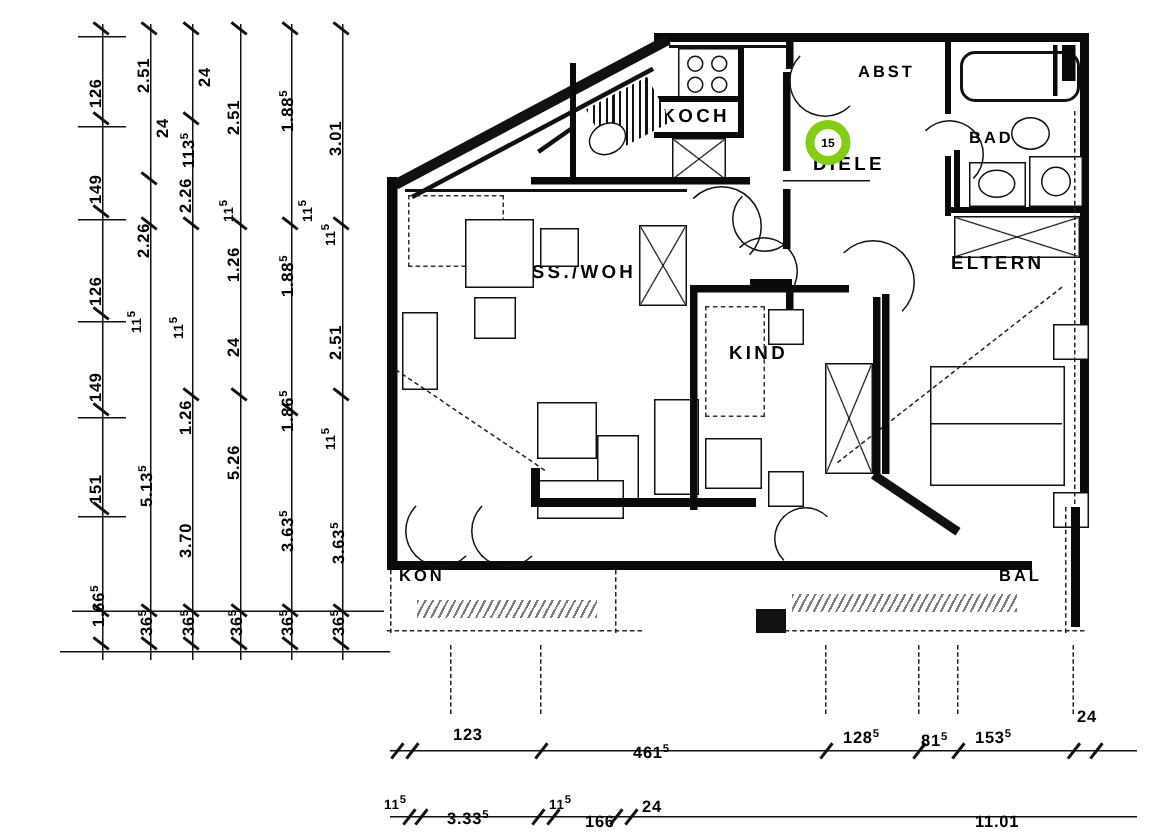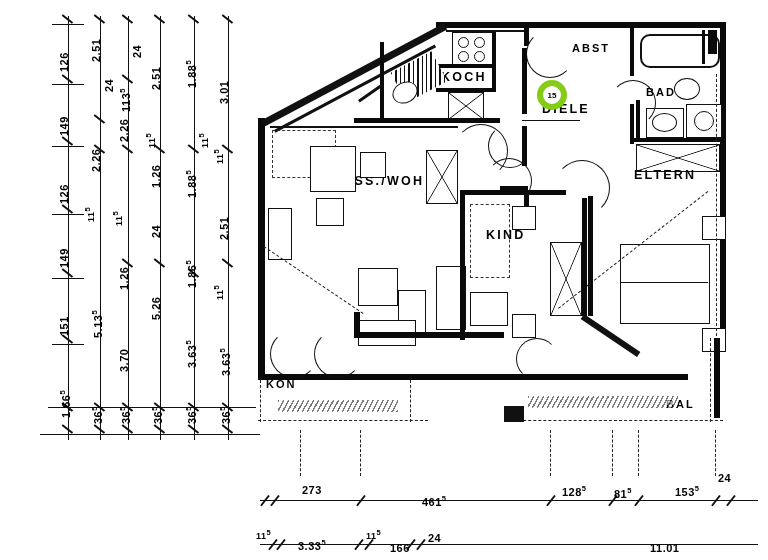--- a/index.html
+++ b/index.html
@@ -309,21 +309,21 @@
     <div class="furn" style="left:254px;top:306px;width:22px;height:22px;"></div>
     <div class="xbox" style="left:292px;top:234px;width:30px;height:72px;"></div>
     <div class="wall" style="left:324px;top:190px;width:5px;height:118px;"></div>
     <div class="diag" style="left:326px;top:306px;width:68px;height:6px;transform:rotate(34deg);"></div>
     <div class="door" style="left:228px;top:150px;width:44px;height:44px;
          border-color:#111;border-left-color:transparent;border-bottom-color:transparent;"></div>
     <div class="door" style="left:258px;top:330px;width:40px;height:40px;
          border-color:#111;border-right-color:transparent;border-bottom-color:transparent;"></div>
 
     <div class="roomsm" style="left:8px;top:370px;">KON</div>
-    <div class="roomsm" style="left:408px;top:390px;">BAL</div>
+    <div class="roomsm" style="left:408px;top:370px;">BAL</div>
     <div class="dash" style="left:0px;top:412px;width:170px;"></div>
     <div class="dash" style="left:250px;top:412px;width:215px;"></div>
     <div class="dashv" style="left:2px;top:372px;height:42px;"></div>
     <div class="dashv" style="left:152px;top:372px;height:42px;"></div>
     <div class="dashv" style="left:452px;top:330px;height:84px;"></div>
     <div class="wall" style="left:456px;top:330px;width:6px;height:80px;"></div>
     <div class="furn" style="left:246px;top:398px;width:18px;height:14px;background:#111;"></div>
     <div class="hatch" style="left:20px;top:392px;width:120px;height:12px;opacity:.55;"></div>
     <div class="hatch" style="left:270px;top:388px;width:150px;height:12px;opacity:.55;"></div>
   </div>
@@ -334,28 +334,28 @@
     <div class="tick" style="left:14px;top:24px;"></div>
     <div class="tick" style="left:24px;top:24px;"></div>
     <div class="tick" style="left:110px;top:24px;"></div>
     <div class="tick" style="left:300px;top:24px;"></div>
     <div class="tick" style="left:362px;top:24px;"></div>
     <div class="tick" style="left:388px;top:24px;"></div>
     <div class="tick" style="left:465px;top:24px;"></div>
     <div class="tick" style="left:480px;top:24px;"></div>
 
     <div class="dimh" style="left:52px;top:14px;">
-      <span>273</span></div>
+      <span>123</span></div>
     <div class="dimh" style="left:172px;top:24px;">
       <span>461</span><span class="sup">5</span></div>
     <div class="dimh" style="left:312px;top:14px;">
       <span>128</span><span class="sup">5</span></div>
     <div class="dimh" style="left:364px;top:16px;">
       <span>81</span><span class="sup">5</span></div>
-    <div class="dimh" style="left:425px;top:14px;text-align:center;">
+    <div class="dimh" style="left:400px;top:14px;text-align:center;">
       <span>153</span><span class="sup">5</span></div>
     <div class="dimh" style="left:468px;top:2px;">
       <span>24</span></div>
 
     <div class="ln hl" style="left:10px;top:74px;width:498px;"></div>
     <div class="tick" style="left:22px;top:68px;"></div>
     <div class="tick" style="left:30px;top:68px;"></div>
     <div class="tick" style="left:108px;top:68px;"></div>
     <div class="tick" style="left:118px;top:68px;"></div>
     <div class="tick" style="left:160px;top:68px;"></div>

